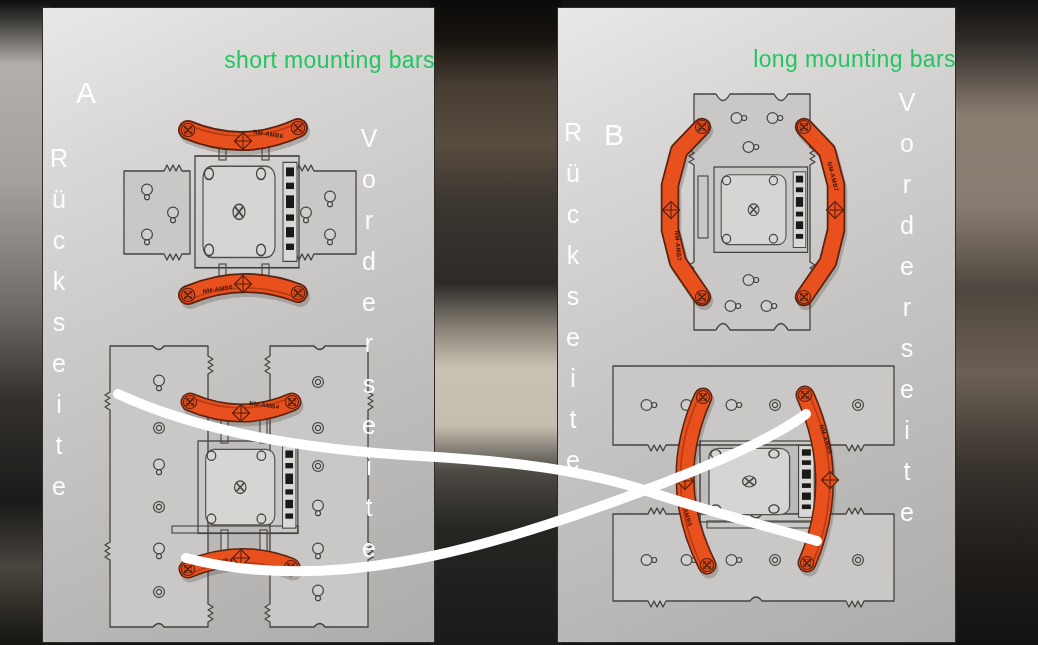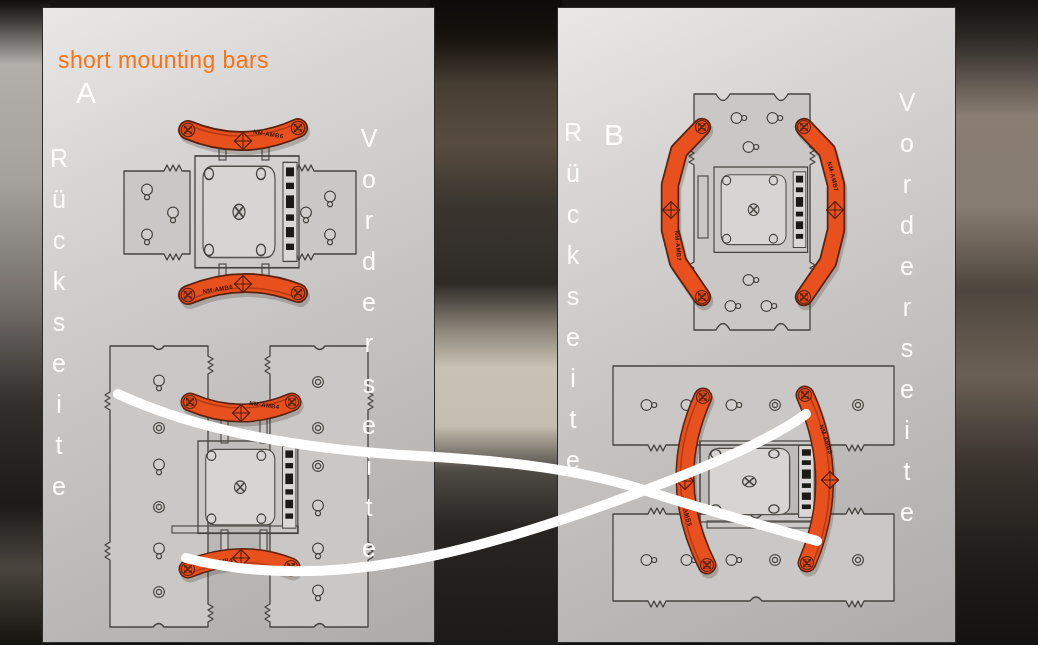--- a/index.html
+++ b/index.html
@@ -15,22 +15,22 @@
       #4e4a44 73%,#262522 82%,#1b1a18 100%);}
   .bg-right{left:948px;width:90px;
     background:linear-gradient(#121110 0%,#2e2a26 6%,#8a7e73 18%,#877c71 32%,
       #4e463e 45%,#6b6055 58%,#3a342e 72%,#201d1a 86%,#131211 100%);}
   .panel{position:absolute;top:7px;height:636px;z-index:1;
     border:1.5px solid #2e2c29;box-sizing:border-box;
     background:linear-gradient(155deg,#e9e8e7 0%,#d8d7d6 22%,#c7c5c4 52%,
       #b7b5b4 82%,#aeacab 100%);}
   .panel-a{left:42px;width:393px;}
   .panel-b{left:557px;width:399px;}
-  .title{position:absolute;z-index:3;color:#f97316;font-size:23px;
-    letter-spacing:0.4px;white-space:nowrap;text-align:left;margin-left:16px;}
+  .title{position:absolute;z-index:3;color:#22c55e;font-size:23px;
+    letter-spacing:0.4px;white-space:nowrap;text-align:right;}
   .title-a{left:42px;width:393px;top:47px;}
   .title-b{left:557px;width:399px;top:46px;}
   .letter{position:absolute;z-index:3;color:#ffffff;font-size:30px;}
   .letter-a{left:76px;top:76px;}
   .letter-b{left:604px;top:118px;}
   .vlabel{position:absolute;z-index:3;color:#ffffff;font-size:25px;
     writing-mode:vertical-rl;text-orientation:upright;letter-spacing:13px;
     white-space:nowrap;opacity:0.96;}
   .vl-a-left{left:44px;top:144px;}
   .vl-a-right{left:354px;top:124px;}
@@ -246,20 +246,21 @@
         <path class="bar-edge" d="M810,397 Q848,480 812,565"></path>
         <use href="#screw" transform="translate(805,395) scale(0.8)"></use>
         <use href="#screw" transform="translate(807,563) scale(0.8)"></use>
         <use href="#logo" transform="translate(830,480)"></use>
         <text class="bar-label" transform="translate(824,440) rotate(72)">NM-AMB5</text>
       </g>
     </g>
   </svg>
 
   <div class="title title-a">short mounting bars</div>
+  <div class="title title-b">long mounting bars</div>
   <div class="letter letter-a">A</div>
   <div class="letter letter-b">B</div>
   <div class="vlabel vl-a-left">Rückseite</div>
   <div class="vlabel vl-a-right">Vorderseite</div>
   <div class="vlabel vl-b-left">Rückseite</div>
   <div class="vlabel vl-b-right">Vorderseite</div>
 
   <svg class="layer strokes" width="1038" height="645" viewBox="0 0 1038 645">
     <path class="anno" d="M118,394 C200,432 310,450 420,456 C510,461 585,470 650,492 C710,512 778,529 817,541"></path>
     <path class="anno" d="M186,558 C255,576 330,574 400,562 C470,551 560,522 640,492 C720,462 777,436 806,414"></path>

